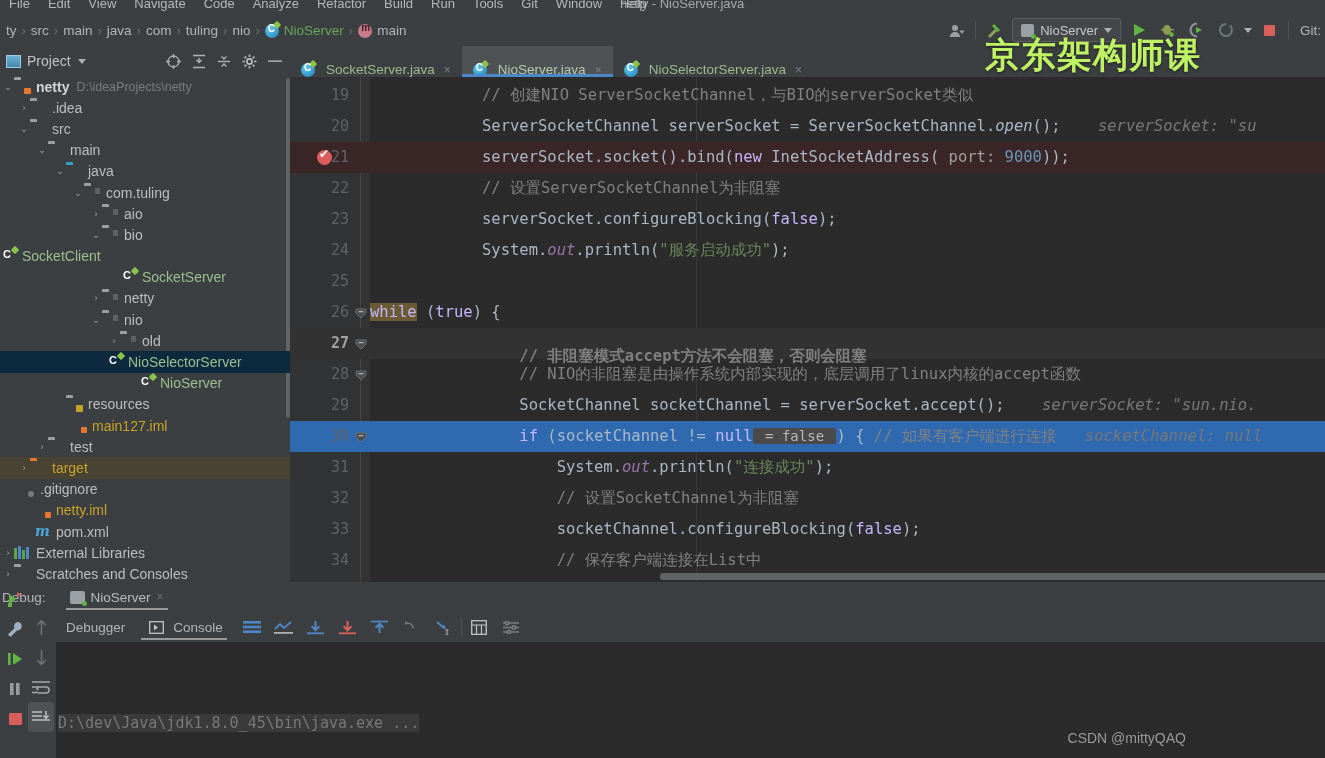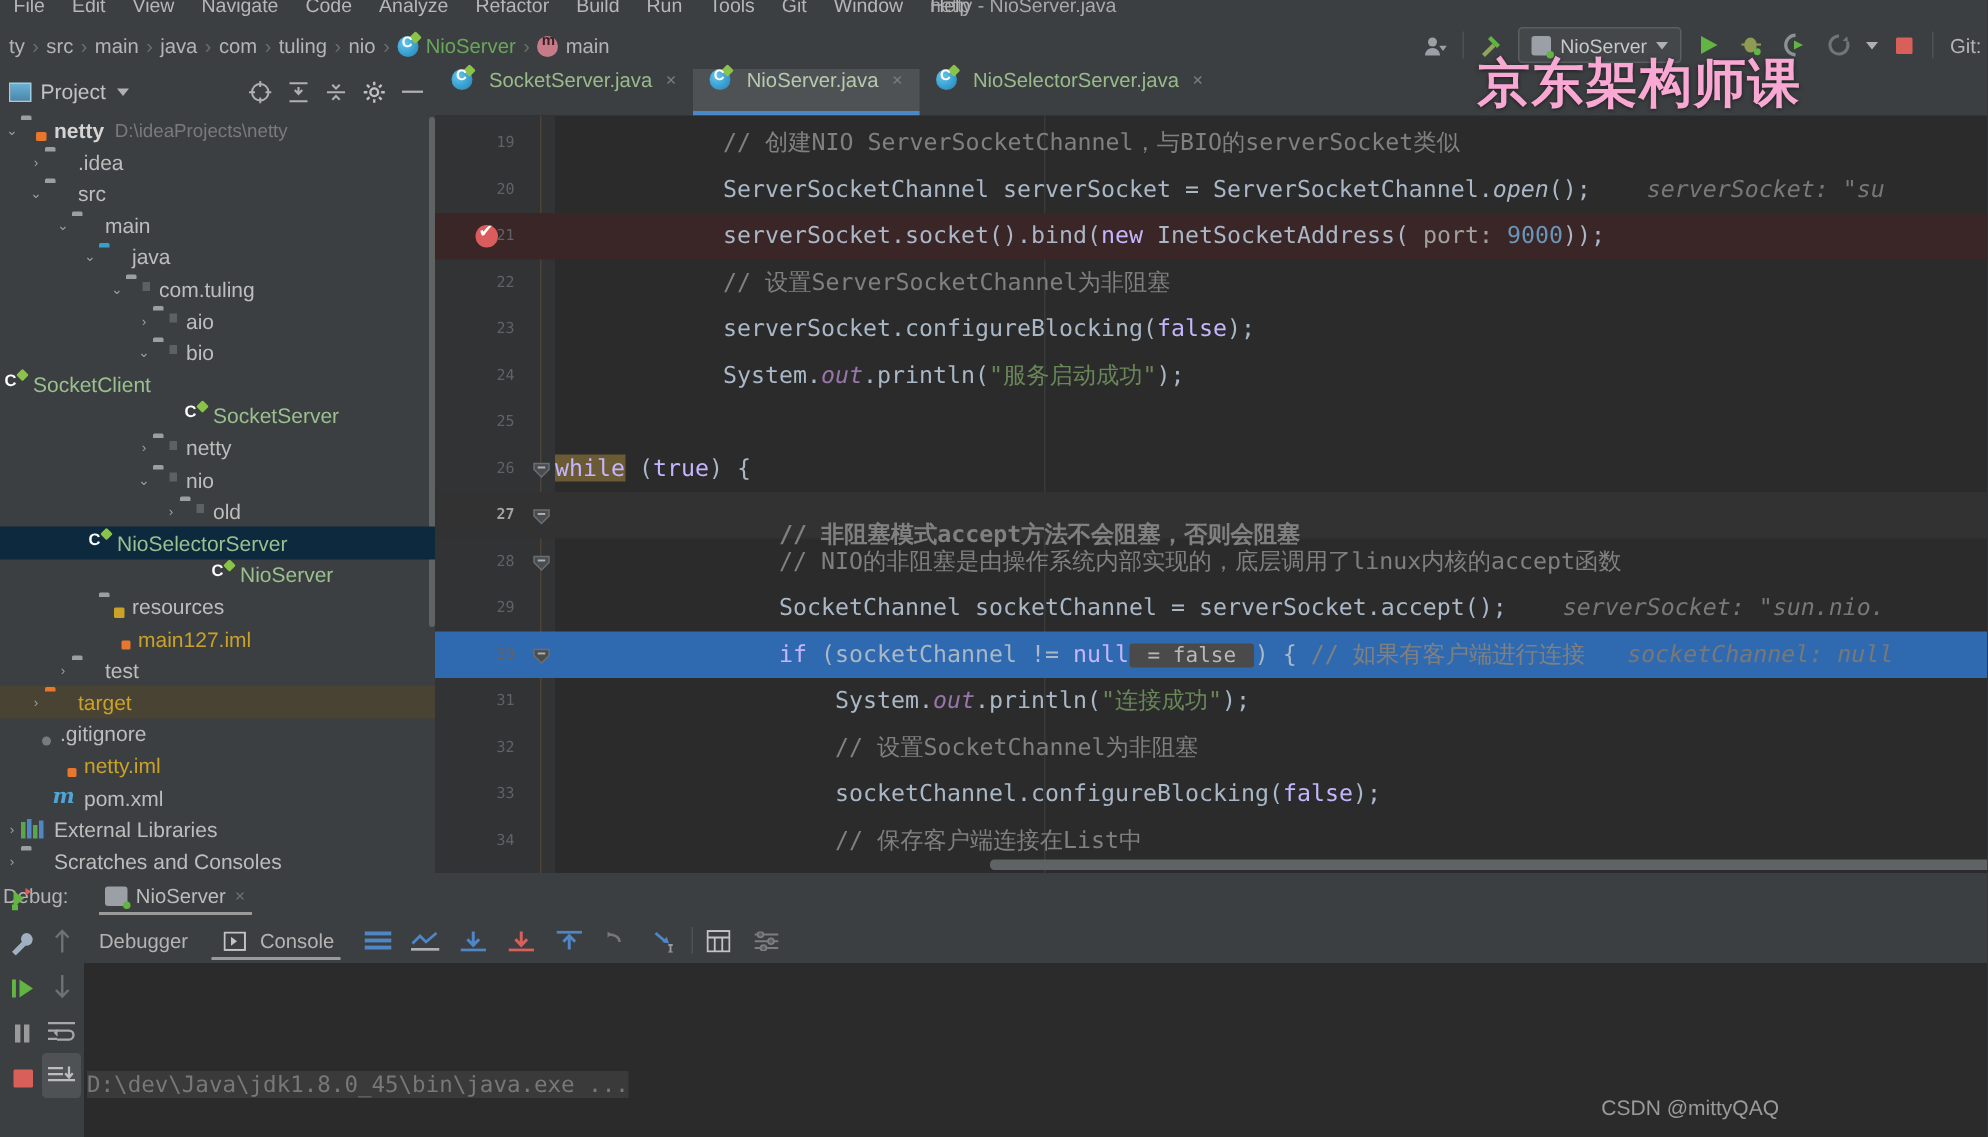--- a/index.html
+++ b/index.html
@@ -63,21 +63,21 @@
            position: relative; }
   .rc-ic::after { content:""; position:absolute; right:-2px; bottom:-2px; width:5px; height:5px;
                   background:#62b543; border-radius:50%; }
   .caret { width: 0; height: 0; border-left: 4px solid transparent;
            border-right: 4px solid transparent; border-top: 5px solid #b0b0b0; }
   .git-label { font-size: 13.5px; color: #b4b4b4; padding-left: 4px; white-space: nowrap; }
 
   
   .wm-top {
     position: absolute; right: 0px; top: 32px; font-size: 35px; font-weight: bold;
-    color: #f9a8d4; letter-spacing: 1px; white-space: nowrap; z-index: 40;
+    color: #bef264; letter-spacing: 1px; white-space: nowrap; z-index: 40;
     text-shadow: 0 1px 3px rgba(0,0,0,.55); font-family: "DejaVu Sans", sans-serif;
   }
 
   
   .pane-head {
     position: absolute; top: 46px; left: 0; width: 290px; height: 30px;
     background: #3c3f41; display: flex; align-items: center; padding-left: 6px;
   }
   .pane-ic { width: 15px; height: 13px; background: linear-gradient(#6ab0d4,#4a87ad);
              border: 1px solid #9ecde4; margin-right: 6px; }
@@ -150,40 +150,40 @@
   .tree-scrollbar {
     position:absolute; right:0px; top:2px; width:4px; height:340px;
     background:#5f6364; border-radius:2px;
   }
 
   
   .tabbar {
     position: absolute; top: 46px; left: 290px; width: 1035px; height: 31px;
     background: #3c3f41; display: flex; align-items: stretch; font-size: 13.5px;
   }
-  .tab { display:flex; align-items:flex-start; gap:6px; padding: 0 11px; position:relative;
+  .tab { display:flex; align-items:flex-end; gap:6px; padding: 0 11px; position:relative;
          color:#a9b7a3; white-space:nowrap; }
   .tab.active { background:#4e5254; color:#cfd4cc; }
   .tab.active::after { content:""; position:absolute; left:0; right:0; bottom:0;
                        height:3px; background:#4a88c7; }
   .tab .x { color:#7d7d7d; font-size:12px; margin-left:3px; }
   .tab-lbl { color:#9aba8c; }
   .tab.active .tab-lbl { color:#b7c9ae; }
 
   
   .editor {
     position: absolute; top: 77px; left: 290px; width: 1035px; height: 505px;
     background: #2b2b2b; overflow: hidden;
   }
   .gutter { position:absolute; left:0; top:0; width:80px; height:505px; background:#313335; }
   .fold-line { position:absolute; left:70px; top:0; width:1px; height:505px;
                background:#4f4337; }
   .lnum {
     position:absolute; left:0; width:46px; text-align:right; line-height:31px;
-    font-family:"DejaVu Sans Mono", monospace; font-size:10px; color:#606366;padding-left:41px;
+    font-family:"DejaVu Sans Mono", monospace; font-size:15px; color:#606366;padding-left:41px;
   }
   .lnum.cur { color:#a4a3a3; font-weight:bold; }
   .codeln {
     position:absolute; left:80px; right:0; height:31px; line-height:31px; white-space:pre;
     font-family:"DejaVu Sans Mono", monospace; font-size:15.5px; color:#a9b7c6;
   }
   .rowbg { position:absolute; left:0; right:0; height:31px; }
   .rowbg.bp   { background:#3a2626; }
   .rowbg.exec2{ background:#2f6ab0; }
   .rowbg.cur  { background:#323232; }
@@ -476,21 +476,21 @@
       <span class="ico"><span class="f-pkg"></span></span>
       <span class="tlabel">nio</span>
     </div>
 
     <div class="trow" style="padding-left:108px">
       <span class="arrow">›</span>
       <span class="ico"><span class="f-pkg"></span></span>
       <span class="tlabel">old</span>
     </div>
 
-    <div class="trow sel" style="padding-left:56px">
+    <div class="trow sel" style="padding-left:106px">
       <span class="ico"><span class="f-cls"><span class="spk"></span></span></span>
       <span class="tlabel cls">NioSelectorServer</span>
     </div>
 
     <div class="trow" style="padding-left:138px">
       <span class="ico"><span class="f-cls"><span class="spk"></span></span></span>
       <span class="tlabel cls">NioServer</span>
     </div>
 
     <div class="trow" style="padding-left:66px">

